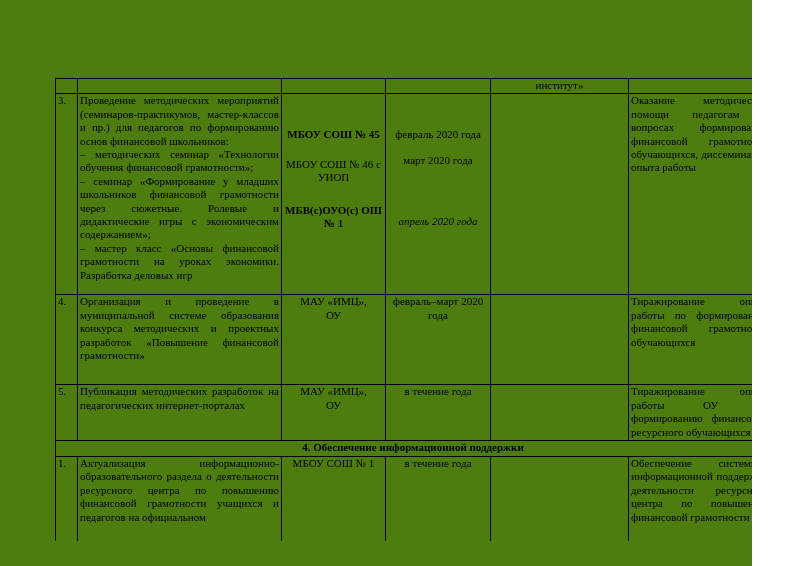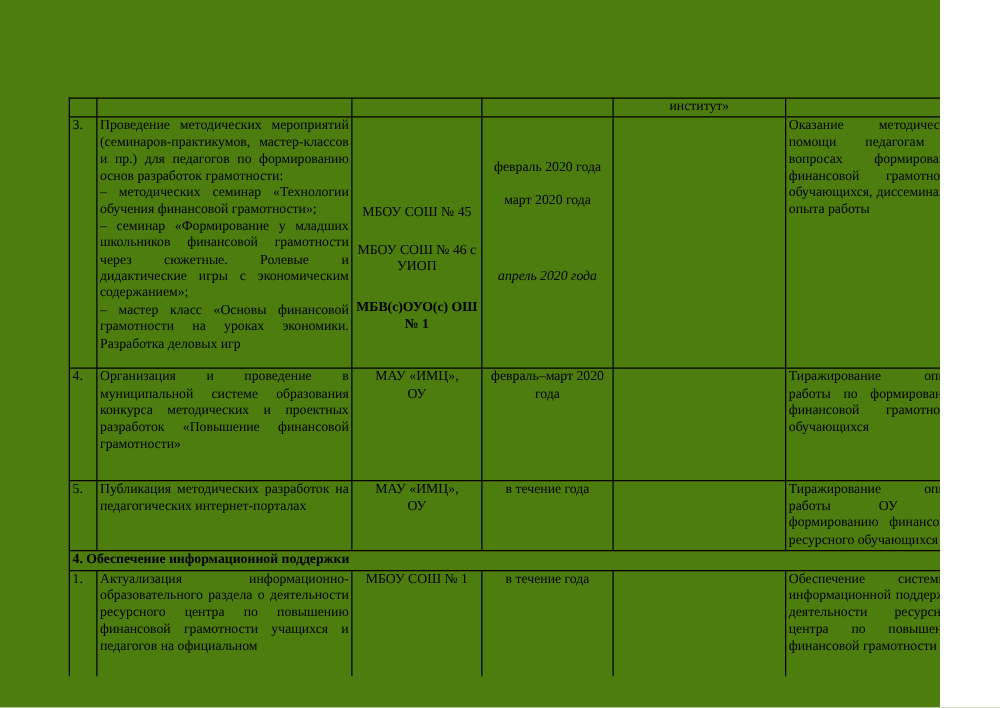--- a/index.html
+++ b/index.html
@@ -21,23 +21,23 @@
   col.c1{width:22px} col.c2{width:204px} col.c3{width:104px}
   col.c4{width:105px} col.c5{width:138px} col.c6{width:142px}
   .center{ text-align:center; }
   .just{ text-align:justify; }
   .pre{ white-space:pre-line; }
   .num{ text-align:left; padding-left:3px; }
   tr.carry td{ height:13px; }
   tr.r3 td{ height:201px; }
   tr.r4 td{ height:90px; }
   tr.r5 td{ height:51px; }
-  tr.sh td{ height:16px; font-weight:bold; text-align:left; }
+  tr.sh td{ height:16px; font-weight:bold; text-align:center; }
   tr.r1 td{ height:84px; border-bottom:none; }
-  .mt-i1{ margin-top:70px; }
+  .mt-i1{ margin-top:34px;font-weight:bold; }
   .mt-i2{ margin-top:16px; }
   .mt-i3{ margin-top:19px;font-weight:bold; }
   .mt-d1{ margin-top:34px; }
   .mt-d2{ margin-top:12px; }
   .mt-d3{ margin-top:48px;font-style:italic; }
 </style>
 </head>
 <body>
 
 <div class="page">
@@ -57,21 +57,21 @@
       <td></td>
       <td></td>
       <td></td>
       <td class="center">институт»</td>
       <td></td>
     </tr>
 
     <tr class="r3">
       <td class="num">3.</td>
       <td class="just">
-        <div>Проведение методических мероприятий (семинаров-практикумов, мастер-классов и пр.) для педагогов по формированию основ разработок грамотности:</div>
+        <div>Проведение методических мероприятий (семинаров-практикумов, мастер-классов и пр.) для педагогов по формированию основ финансовой школьников:</div>
         <div>– методических семинар «Технологии обучения финансовой грамотности»;</div>
         <div>– семинар «Формирование у младших школьников финансовой грамотности через сюжетные. Ролевые и дидактические игры с экономическим содержанием»;</div>
         <div>– мастер класс «Основы финансовой грамотности на уроках экономики. Разработка деловых игр</div>
       </td>
       <td class="center">
         <div class="mt-i1">МБОУ СОШ № 45</div>
         <div class="mt-i2">МБОУ СОШ № 46 с УИОП</div>
         <div class="mt-i3">МБВ(с)ОУО(с) ОШ № 1</div>
       </td>
       <td class="center">

